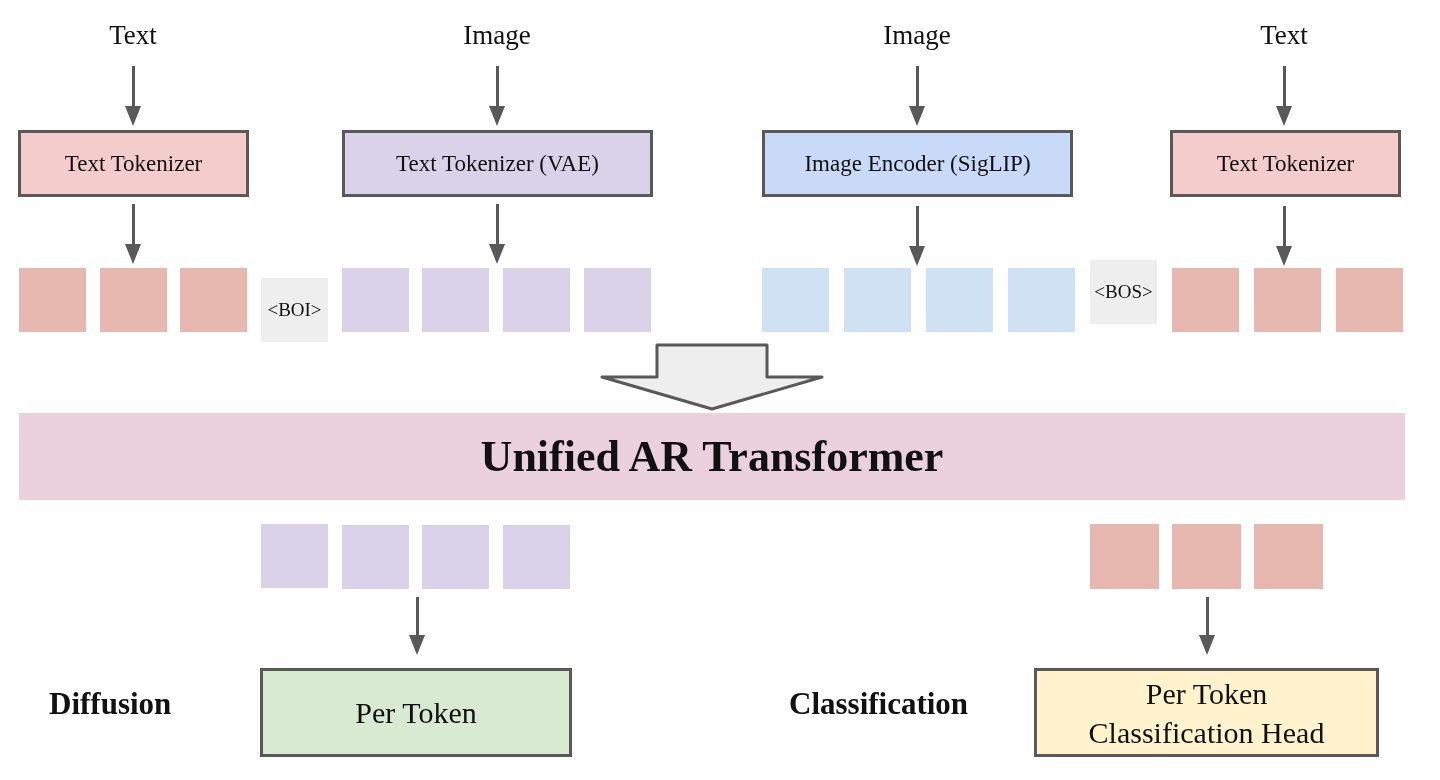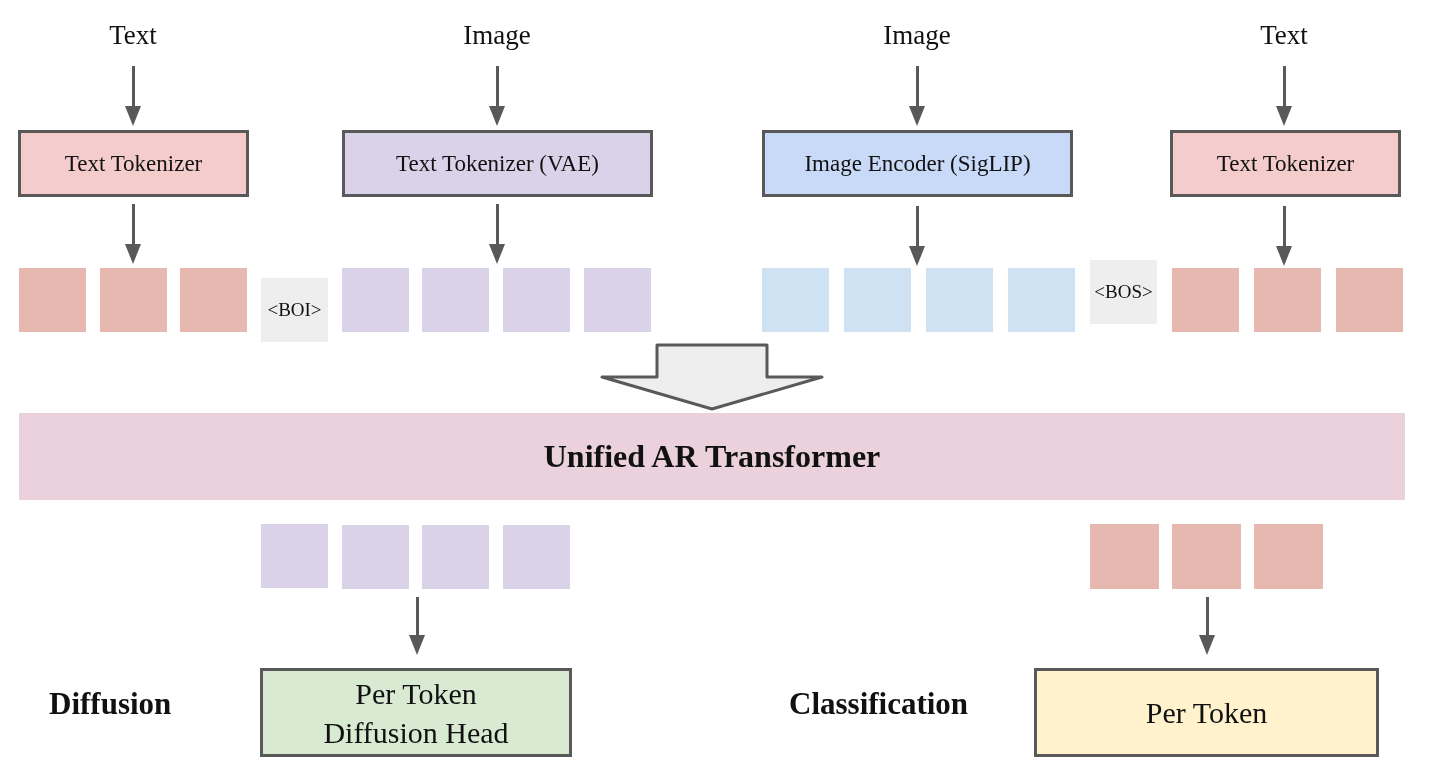--- a/index.html
+++ b/index.html
@@ -14,21 +14,21 @@
   .tok.purple { background:#d9d2e9; }
   .tok.blue { background:#cfe2f3; }
   .tok.special { background:#eeeeee; display:flex; align-items:center; justify-content:center; font-size:19px; }
   .arrow { position:absolute; width:0; }
   .arrow .shaft { position:absolute; left:-1.5px; top:0; width:3px; background:#595959; }
   .arrow .head { position:absolute; left:-8px; width:0; height:0;
                  border-left:8px solid transparent; border-right:8px solid transparent;
                  border-top:20px solid #595959; }
   .transformer { position:absolute; left:19px; top:413px; width:1386px; height:87px;
                  background:#ead1dc; display:flex; align-items:center; justify-content:center;
-                 font-size:32px; font-weight:bold; }
+                 font-size:44px; font-weight:bold; }
   .section-label { position:absolute; font-size:31px; font-weight:bold; }
   .head-box { position:absolute; border:3px solid #595959; box-sizing:border-box;
               display:flex; flex-direction:column; align-items:center; justify-content:center;
               font-size:30px; line-height:1.3; }
 </style>
 </head>
 <body>
 
 <div class="abs input-label" style="left:33px;top:22px;">Text</div>
 <div class="abs input-label" style="left:397px;top:22px;">Image</div>
@@ -116,17 +116,17 @@
 <div class="arrow" style="left:1207px;top:597px;">
     <div class="shaft" style="height:40px;"></div>
     <div class="head" style="top:38px;"></div>
   </div>
 
 <div class="section-label" style="left:49px;top:686px;">Diffusion</div>
 <div class="section-label" style="left:789px;top:686px;">Classification</div>
 
 <div class="head-box" style="left:260px;top:668px;width:312px;height:89px;background:#d9ead3;">
   <span>Per Token</span>
-  <span>Diffusion Head</span>
 </div>
 <div class="head-box" style="left:1034px;top:668px;width:345px;height:89px;background:#fff2cc;">
   <span>Per Token</span>
+  <span>Classification Head</span>
 </div>
 
 </body></html>

